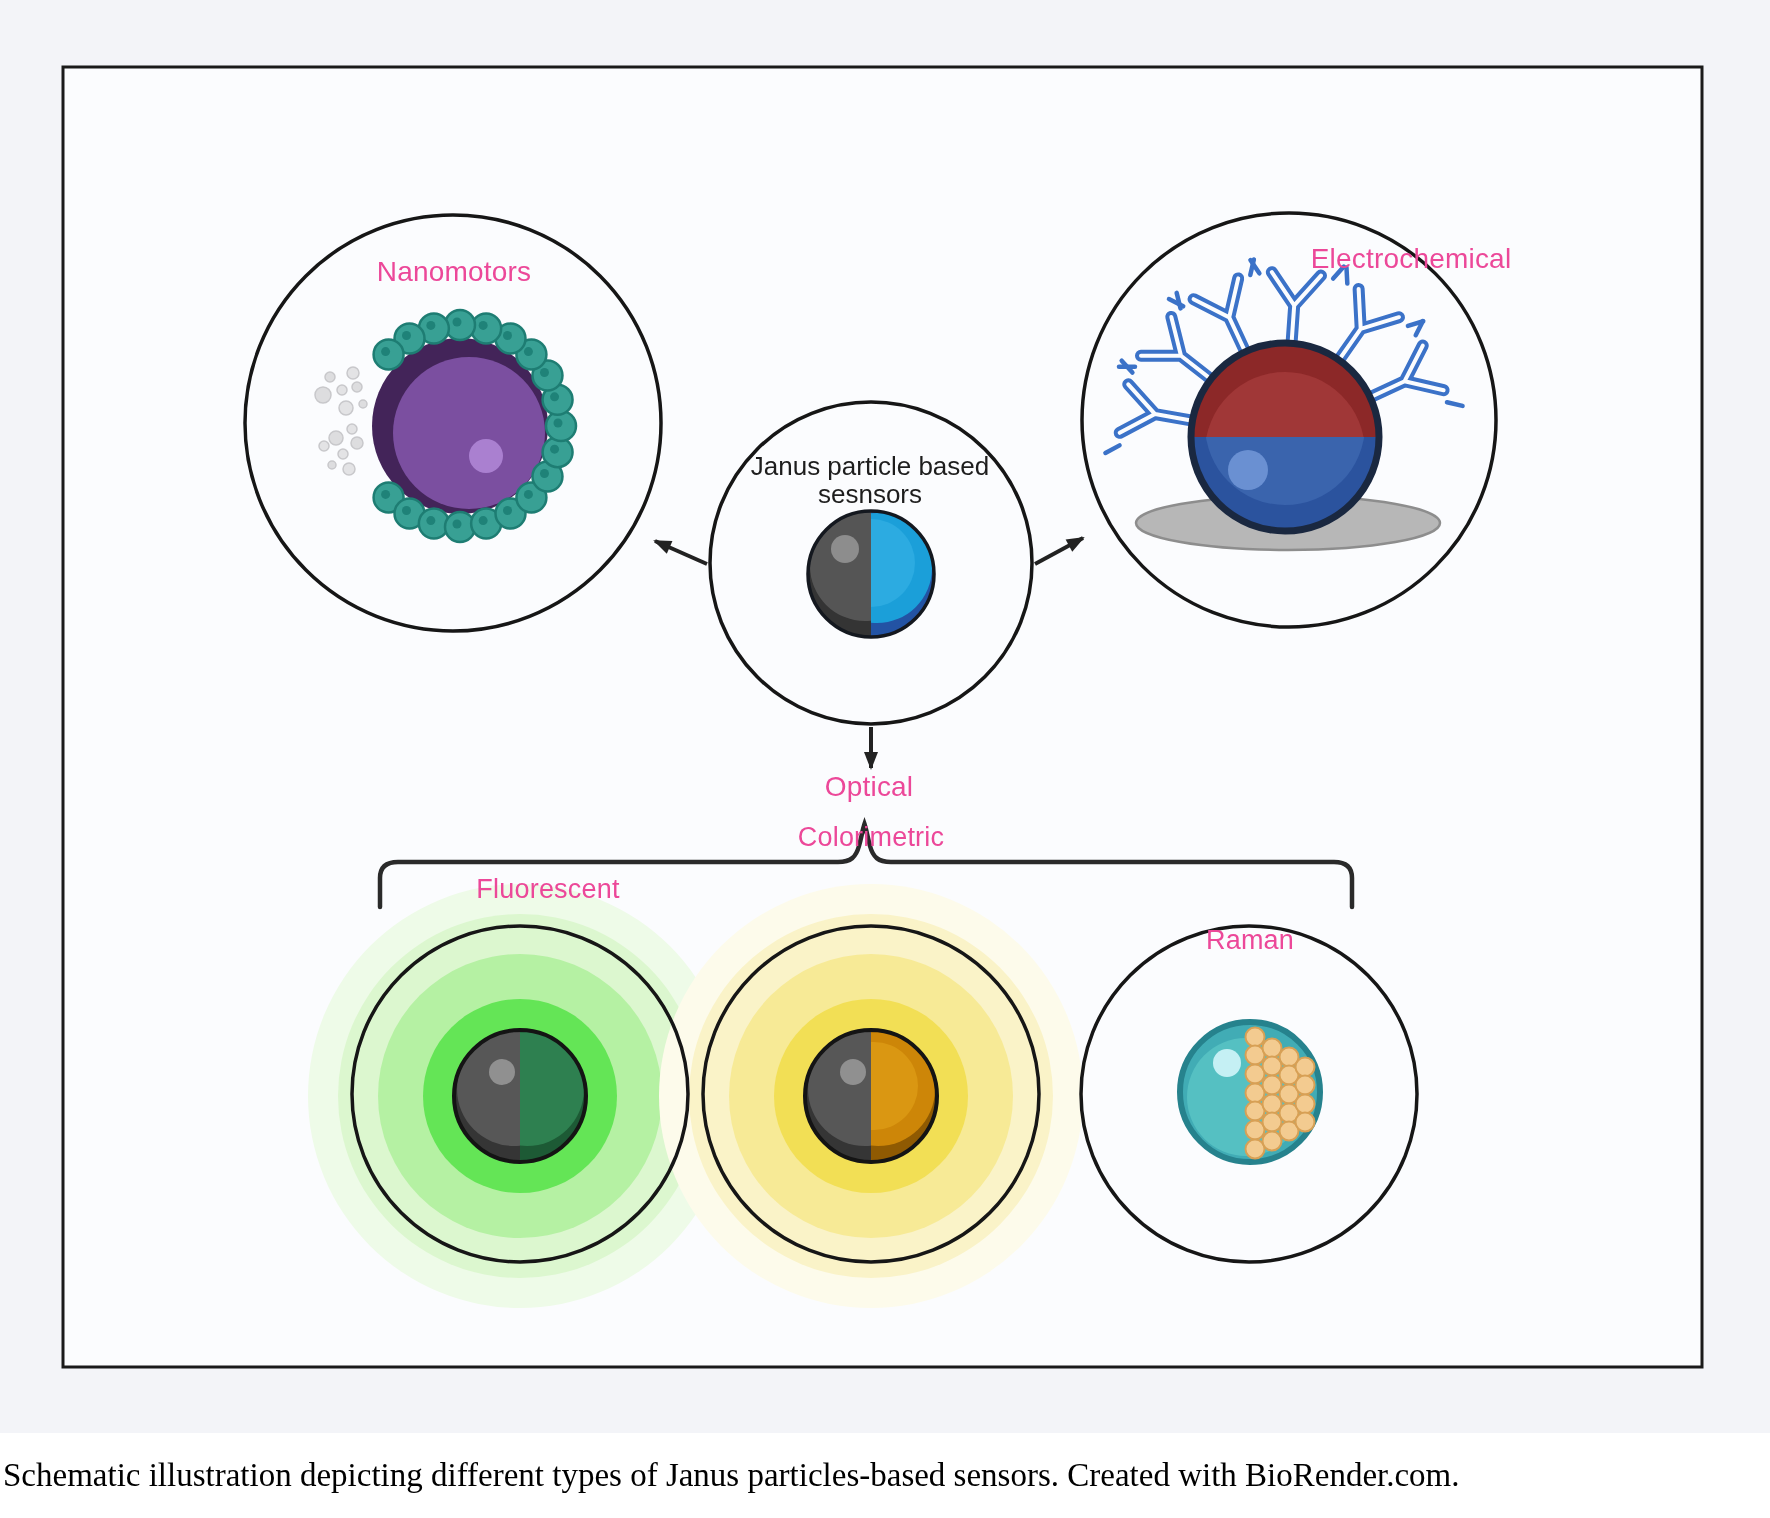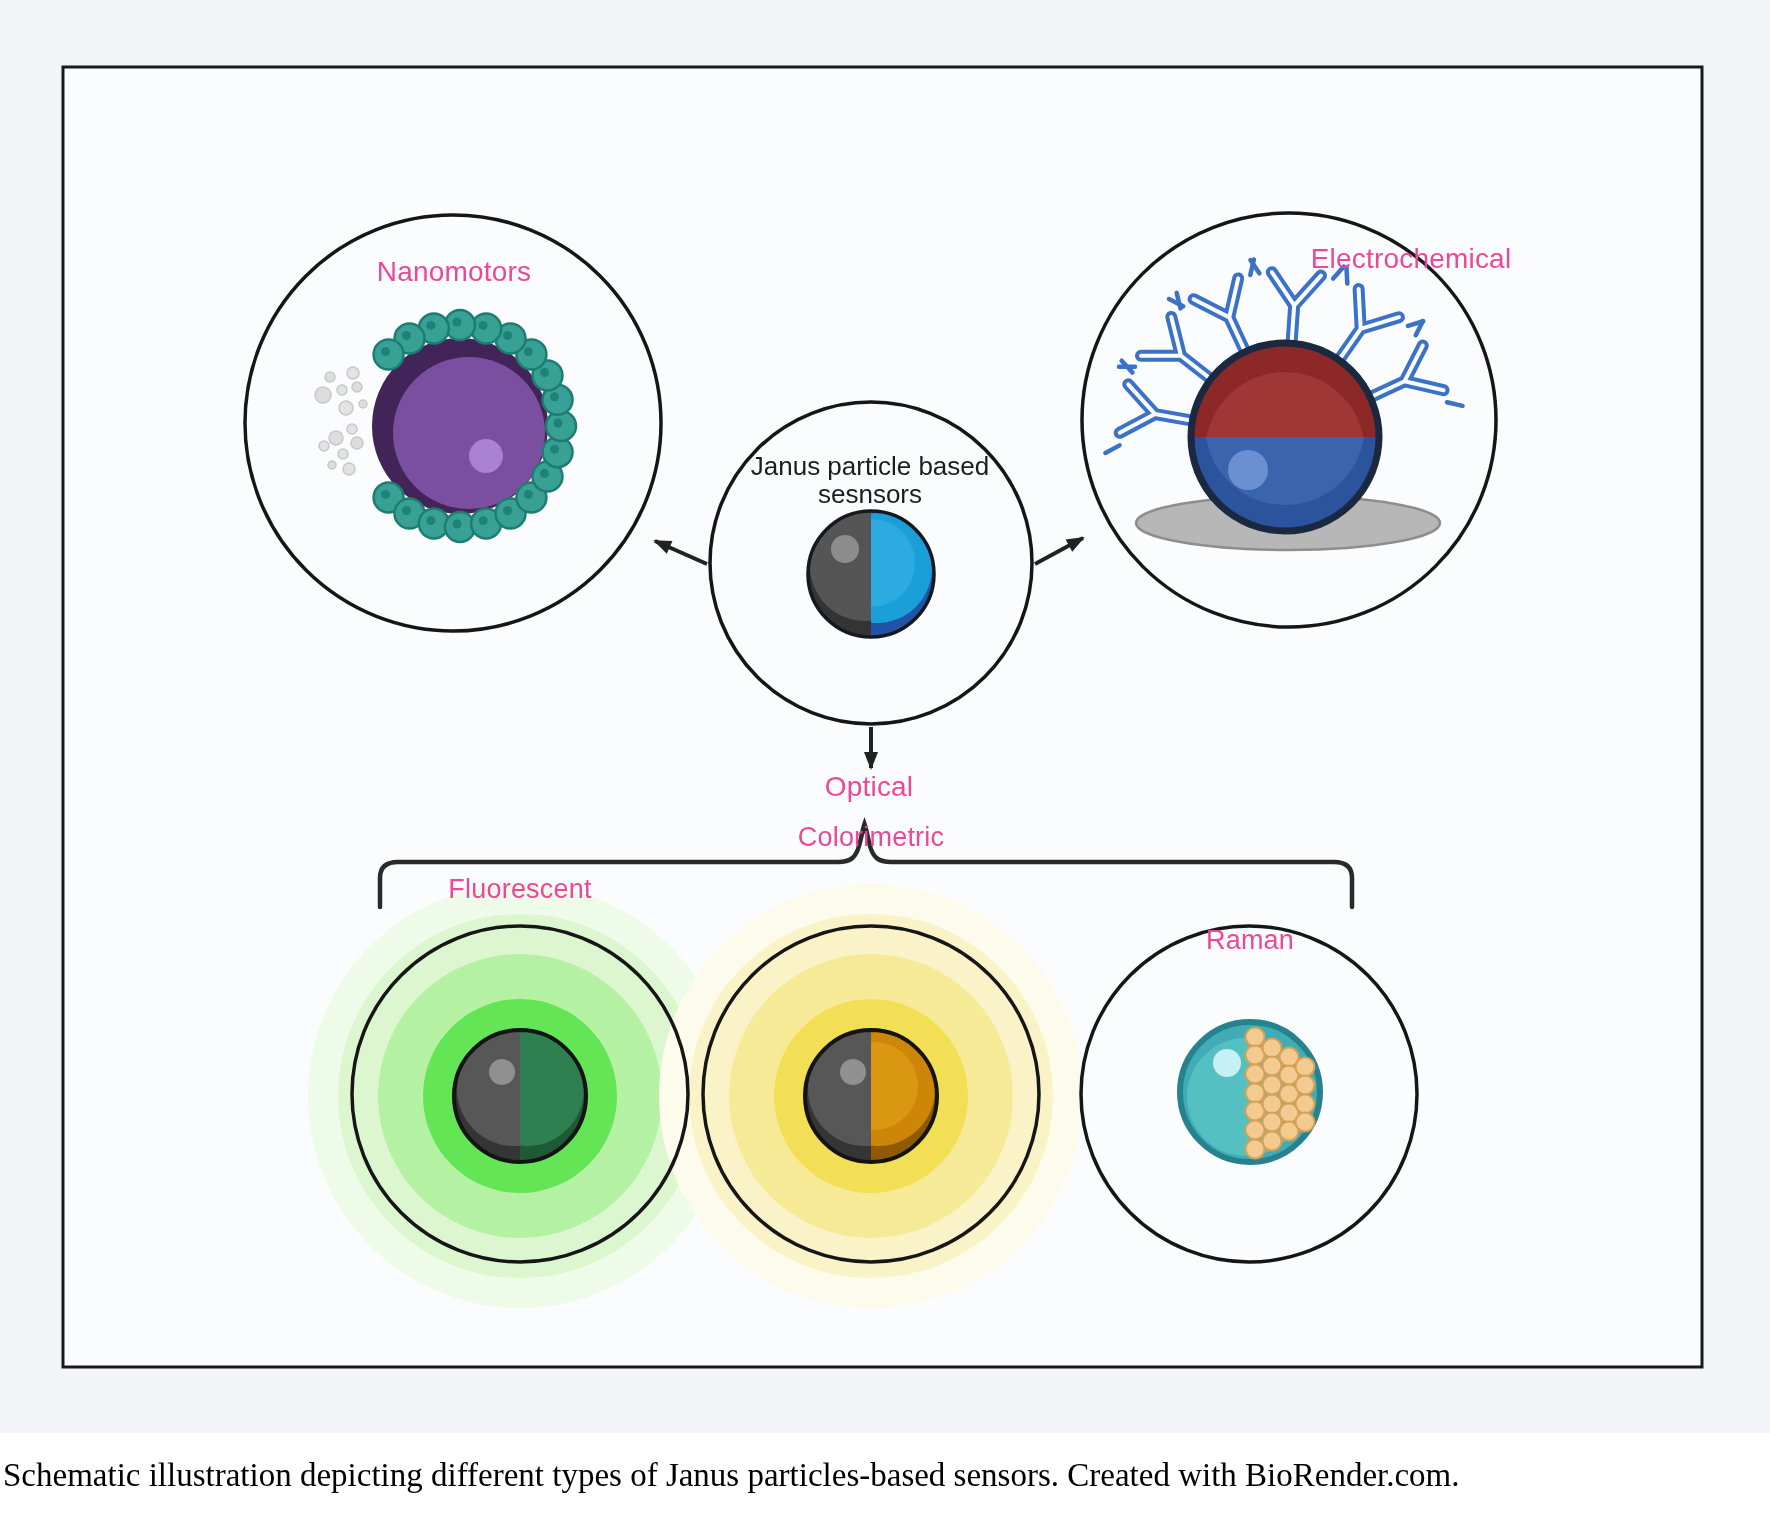--- a/index.html
+++ b/index.html
@@ -291,18 +291,18 @@
     </g>
   </svg>
 
   <div class="label" style="left:454px;top:272px;">Nanomotors</div>
   <div class="label" style="left:1368px;top:259px;margin-left:43px;">Electrochemical</div>
   <div class="hub-label" style="left:870px;top:480px;">
     <div>Janus particle based</div>
     <div>sesnsors</div>
   </div>
   <div class="label" style="left:869px;top:787px;">Optical</div>
-  <div class="label sub" style="left:520px;top:889px;">Fluorescent</div>
+  <div class="label sub" style="left:548px;top:889px;">Fluorescent</div>
   <div class="label sub" style="left:871px;top:837px;">Colorimetric</div>
   <div class="label sub" style="left:1250px;top:940px;">Raman</div>
 
   <div class="caption">Schematic illustration depicting different types of Janus particles-based sensors. Created with BioRender.com.</div>
 </div>
 
 </body></html>

